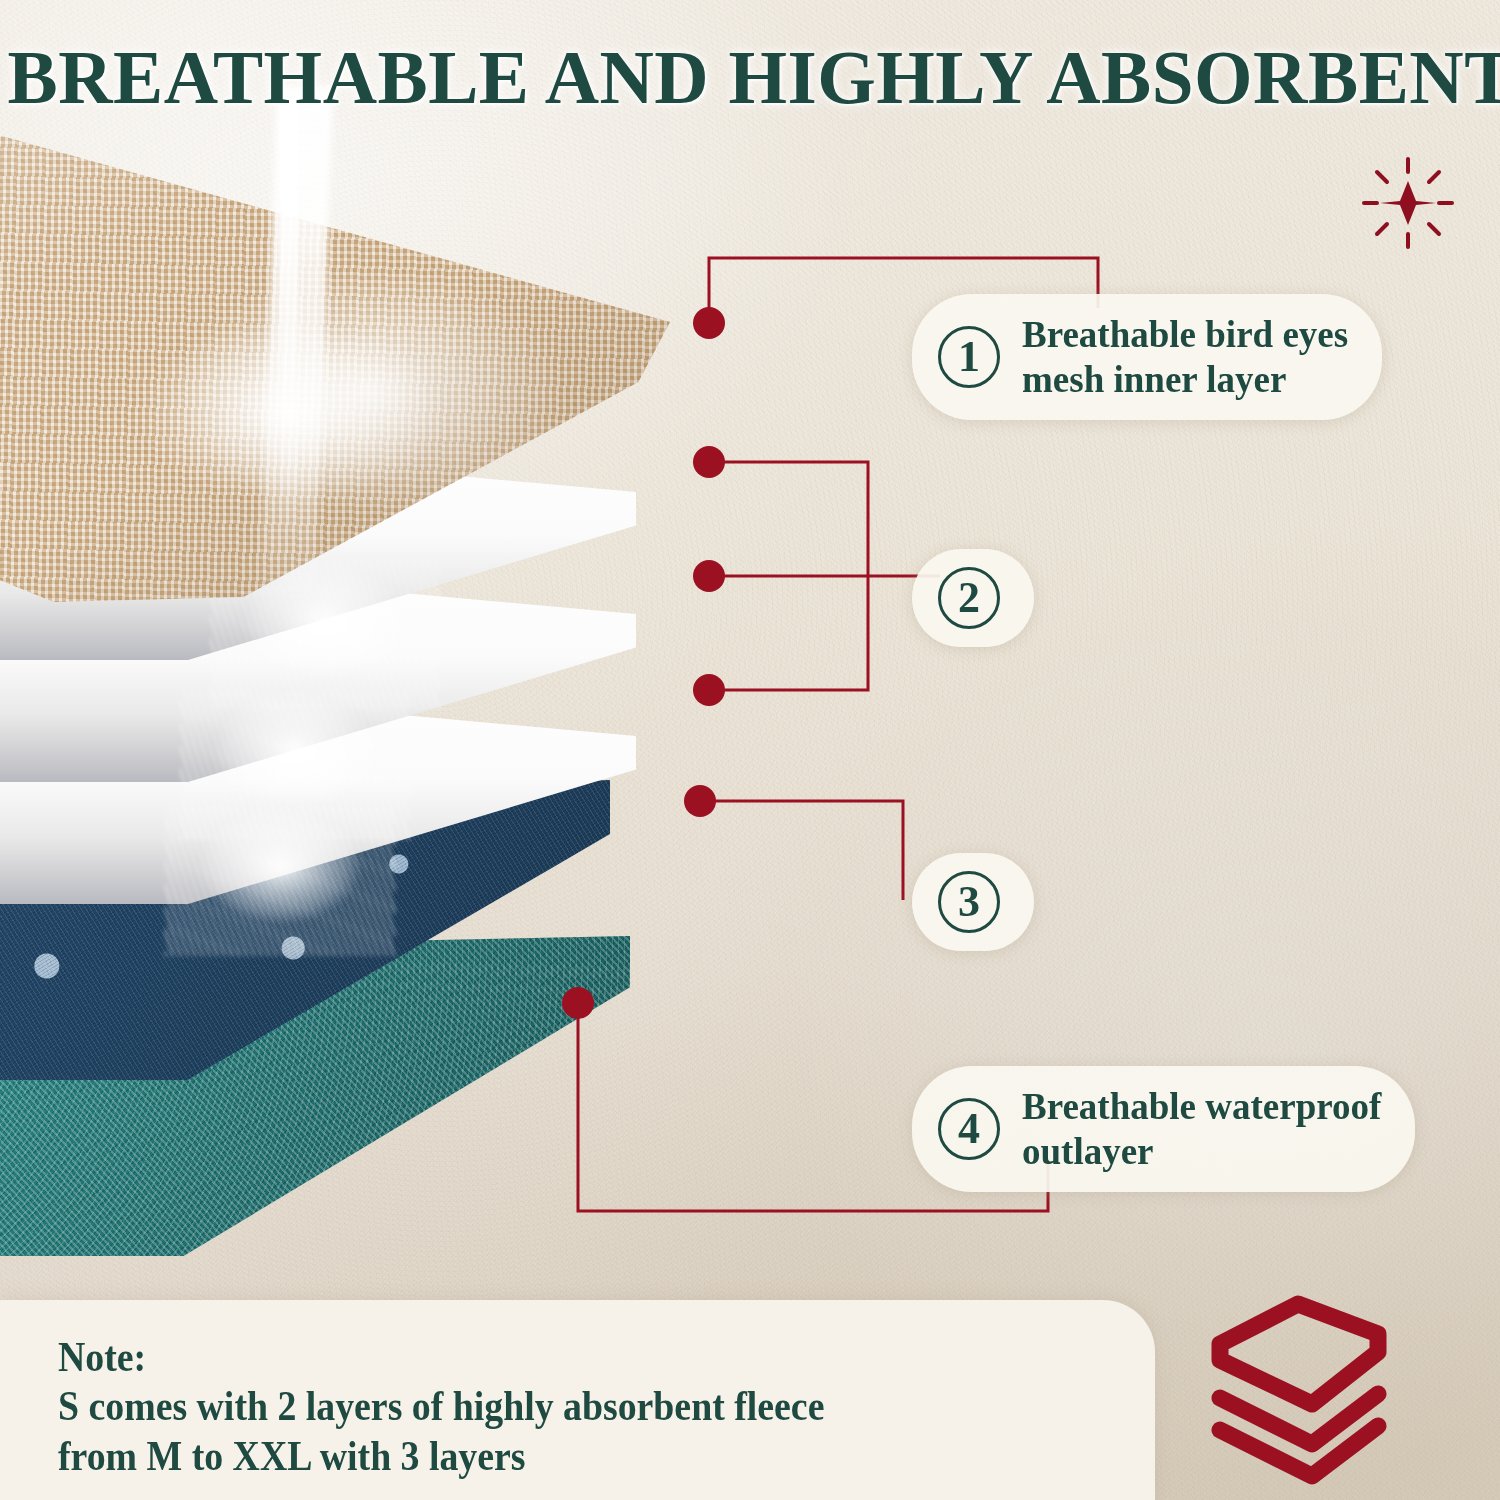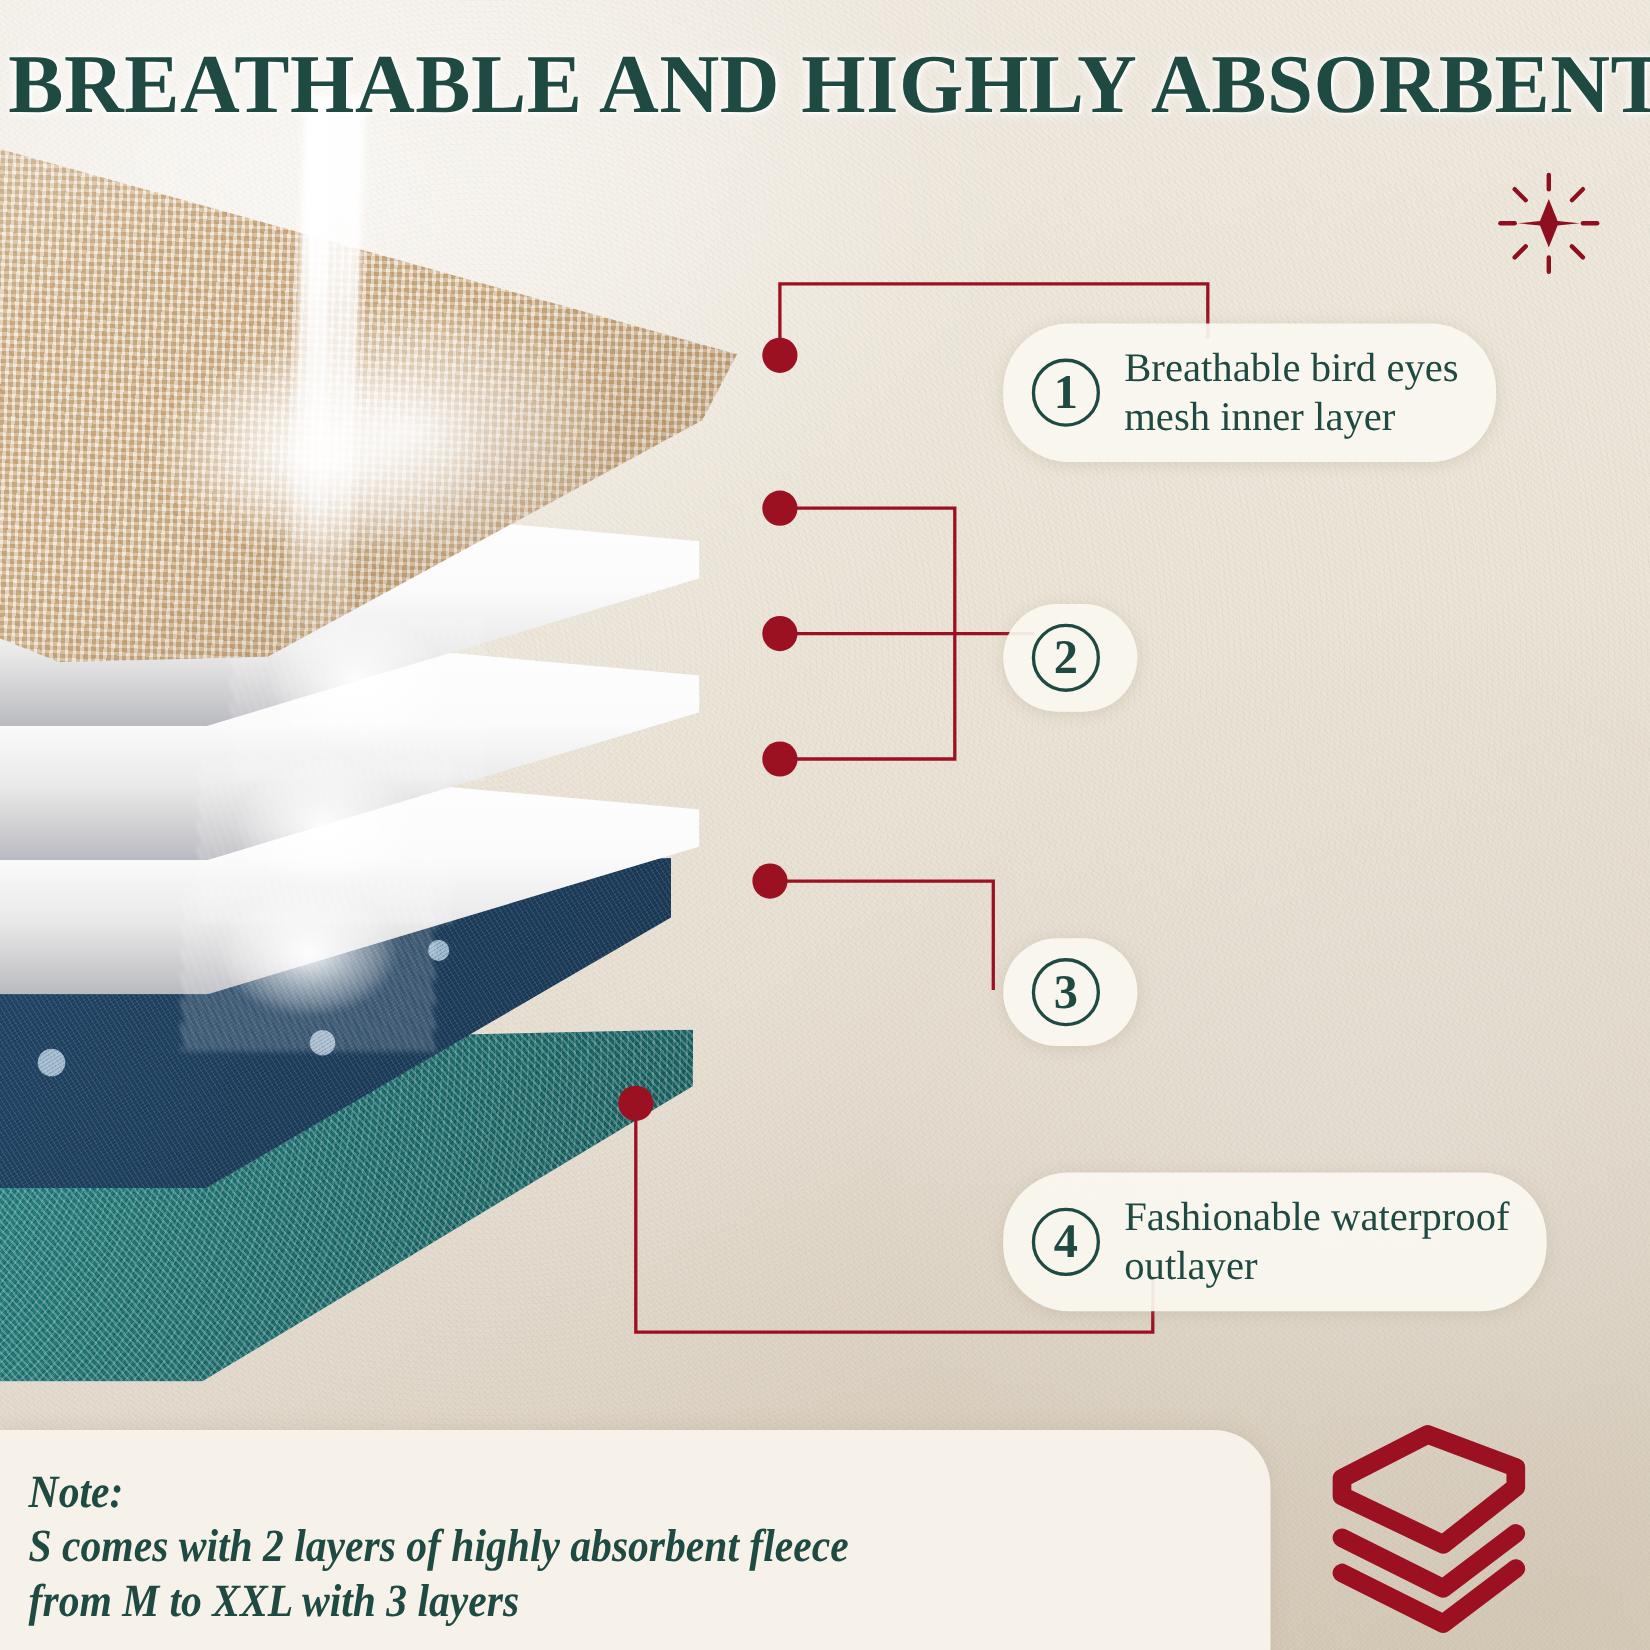--- a/index.html
+++ b/index.html
@@ -176,21 +176,21 @@
     width:62px; height:62px; border-radius:50%;
     border:3px solid #1e4a42;
     color:#1e4a42;
     font-family:"Liberation Serif", serif;
     font-weight:bold; font-size:44px;
     display:flex; align-items:center; justify-content:center;
     line-height:1;
   }
   .ctext {
     font-family:"Liberation Serif", serif;
-    font-weight:normal;
+    font-weight:bold;
     font-size:37px;
     line-height:1.22;
     color:#1e4a42;
     white-space:pre-line;
   }
 
   .c1 { left:912px; top:294px; }
   .c2 { left:912px; top:549px; }
   .c3 { left:912px; top:853px; }
   .c4 { left:912px; top:1066px; }
@@ -198,25 +198,24 @@
   
   .note {
     position:absolute; left:0; top:1300px;
     width:1155px; height:210px;
     background:#f6f2e9;
     border-top-right-radius:52px;
     box-shadow:0 -2px 16px rgba(170,155,130,.22);
     z-index:38;
   }
   .note-inner {
-    padding:34px 40px 0 26px;
+    padding:34px 40px 0 58px;
     font-family:"Liberation Serif", serif;
     font-weight:bold;
     color:#1e4a42;
-    font-style:italic;
   }
   .note-label { font-size:42px; line-height:1.12; transform:scaleX(.9); transform-origin:left; }
   .note-line  { font-size:42px; line-height:1.20; transform:scaleX(.9); transform-origin:left; white-space:nowrap; }
 
   
   .layers-icon { position:absolute; left:1192px; top:1288px; width:250px; height:200px; z-index:39; }
 </style>
 </head>
 <body>
 
@@ -284,21 +283,21 @@
   <div class="callout c2">
     <div class="num">2</div>
   </div>
 
   <div class="callout c3">
     <div class="num">3</div>
   </div>
 
   <div class="callout c4">
     <div class="num">4</div>
-    <div class="ctext">Fashionable waterproof
+    <div class="ctext">Breathable waterproof
 outlayer</div>
   </div>
 
   <div class="note">
     <div class="note-inner">
       <div class="note-label">Note:</div>
       <div class="note-line">S comes with 2 layers of highly absorbent fleece</div>
       <div class="note-line">from M to XXL with 3 layers</div>
     </div>
   </div>

